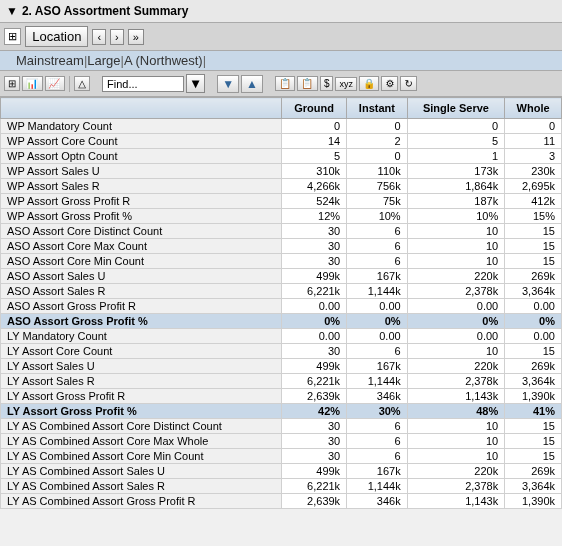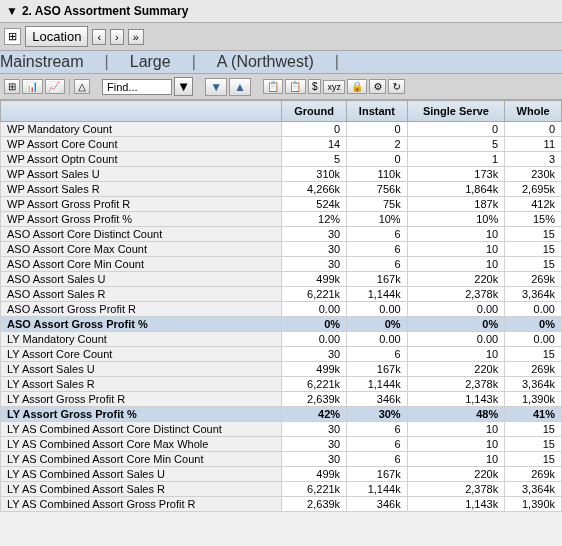--- a/index.html
+++ b/index.html
@@ -46,24 +46,24 @@
       border: 1px solid #888;
       background: linear-gradient(to bottom, #fff, #ddd);
       padding: 1px 4px;
       cursor: pointer;
       font-size: 11px;
     }
 
     .breadcrumb-row {
       background: #c8d8e8;
       border-bottom: 1px solid #aaa;
-      padding: 2px 0;
-      font-size: 16px;
-      display: flex;
-      gap: 21px;
+      padding: 2px 16px;
+      font-size: 13px;
+      display: flex;
+      gap: 0;
     }
     .breadcrumb-item {
       cursor: pointer;
       color: #333;
     }
     .breadcrumb-sep { color: #666; }
 
     .toolbar2 {
       background: #d4d4d4;
       border-bottom: 1px solid #aaa;
@@ -75,21 +75,21 @@
     .toolbar2 .icon-btn {
       border: 1px solid #999;
       background: linear-gradient(to bottom, #fff, #ddd);
       padding: 1px 3px;
       cursor: pointer;
       font-size: 10px;
     }
     .toolbar2 .find-input {
       border: 1px solid #888;
       padding: 1px 4px;
-      width: 70px;
+      width: 82px;
       font-size: 11px;
     }
     .toolbar2 .find-dropdown {
       border: 1px solid #888;
       background: linear-gradient(to bottom, #fff, #ddd);
       padding: 1px 2px;
       cursor: pointer;
     }
     .toolbar2 .nav-arrow {
       border: 1px solid #999;

